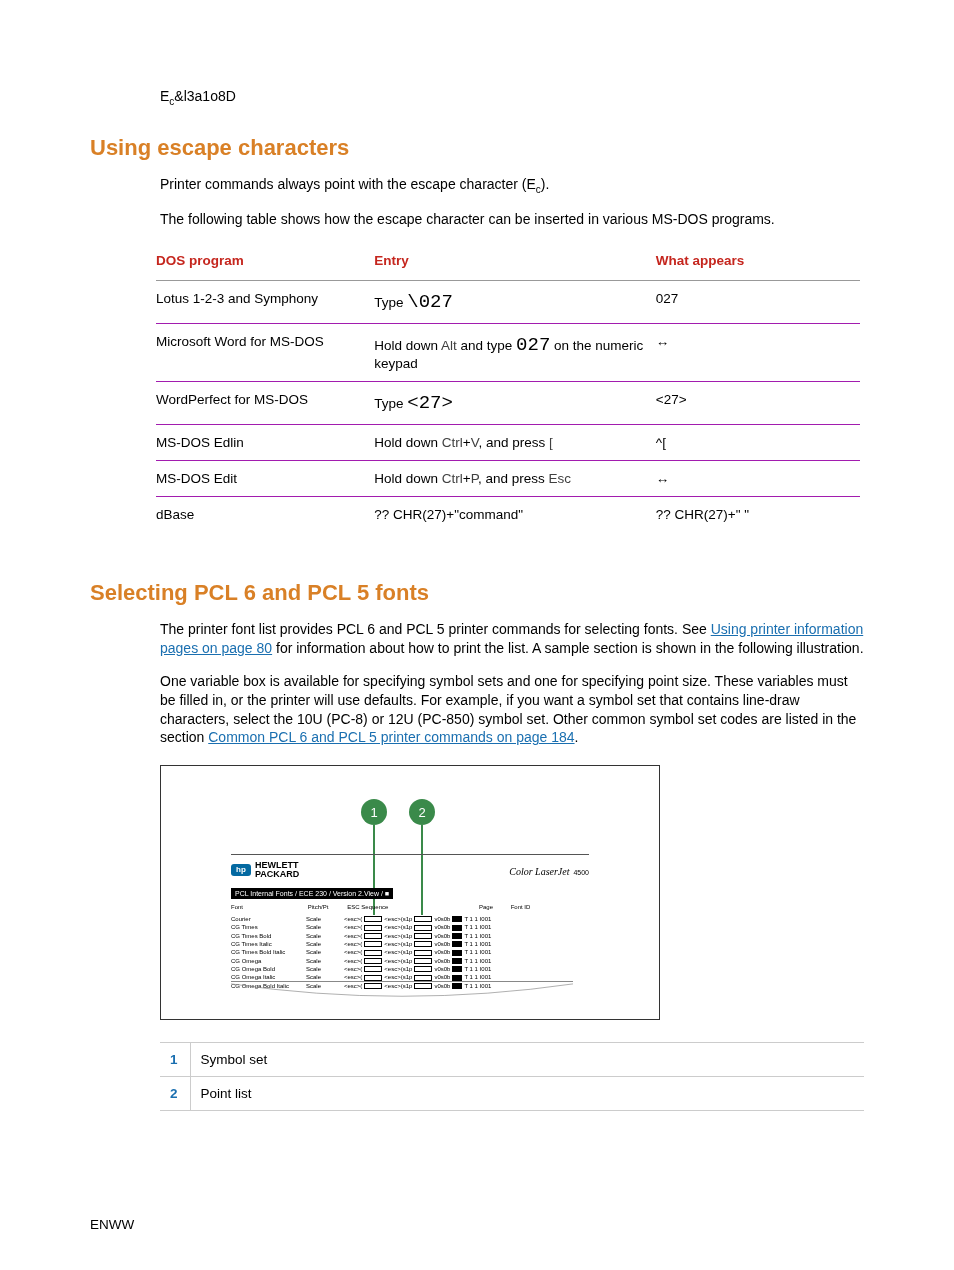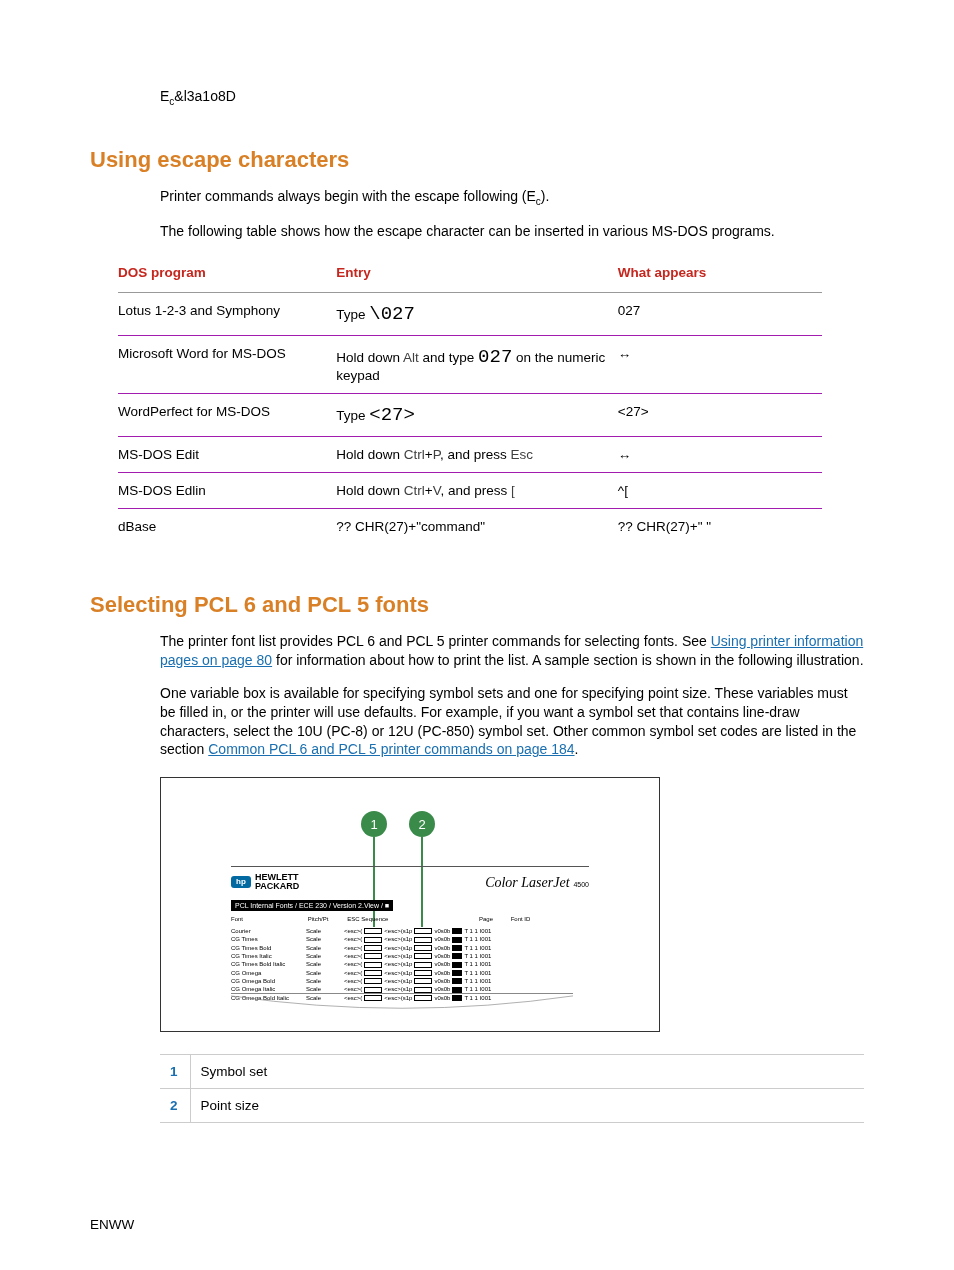--- a/index.html
+++ b/index.html
@@ -7,35 +7,35 @@
     font-family: Arial, Helvetica, sans-serif;
     font-size: 14px;
     color: #000;
     background: #fff;
     width: 954px;
     height: 1270px;
     position: relative;
     padding: 88px 90px 40px 90px;
   }
   .indent { margin-left: 70px; }
-  .escape-line { font-size: 14px; margin-bottom: 40px; }
+  .escape-line { font-size: 14px; margin-bottom: 28px; }
   h2.section {
     color: #d98026;
     font-size: 22px;
     font-weight: bold;
     margin-bottom: 14px;
   }
   .para { margin-bottom: 14px; line-height: 1.35; }
   .indent-para { margin-left: 70px; }
   sub { font-size: 10px; vertical-align: sub; }
   a.link { color: #1a6fb0; text-decoration: underline; }
   table.dostable {
     width: 100%;
     border-collapse: collapse;
-    margin-left: 28px;
+    margin-left: 66px;
     width: calc(100% - 70px);
     margin-bottom: 48px;
     margin-top: 14px;
   }
   table.dostable th {
     color: #c5261e;
     font-weight: bold;
     text-align: left;
     padding: 10px 8px 12px 0;
     border-bottom: 1px solid #999;
@@ -103,21 +103,21 @@
     align-items: center;
     gap: 4px;
     font-size: 9px;
     font-weight: bold;
     line-height: 1;
   }
   .hp-logo-icon {
     width: 20px; height: 12px; background: #0369a1; border-radius: 3px;
     color: #fff; font-size: 8px; display:flex; align-items:center; justify-content:center;
   }
-  .cl-title { font-family: 'Brush Script MT', cursive; font-size: 14px; font-style: italic;}
+  .cl-title { font-family: 'Brush Script MT', cursive; font-size: 10px; font-style: italic;}
   .black-bar {
     background: #000; color: #fff; font-size: 7px; padding: 2px 4px;
     display: inline-block; margin-bottom: 4px;
   }
   .font-grid {
     font-size: 6px;
     line-height: 1.4;
   }
   .font-grid-row { white-space: nowrap; overflow: hidden;}
   .gbox { display: inline-block; width: 18px; height: 6px; border: 0.5px solid #000; vertical-align: middle; margin: 0 2px;}
@@ -159,21 +159,21 @@
 </head>
 <body>
 
 <div class="escape-line indent">
   <span>E</span><sub>c</sub><span>&amp;l3a1o8D</span>
 </div>
 
 <h2 class="section">Using escape characters</h2>
 
 <p class="para indent-para">
-  <span>Printer commands always begin with the escape following (E</span><sub>c</sub><span>).</span>
+  <span>Printer commands always point with the escape character (E</span><sub>c</sub><span>).</span>
 </p>
 <p class="para indent-para">The following table shows how the escape character can be inserted in various MS-DOS programs.</p>
 
 <table class="dostable">
   <thead>
     <tr>
       <th class="col1">DOS program</th>
       <th class="col2">Entry</th>
       <th class="col3">What appears</th>
     </tr>
@@ -188,28 +188,28 @@
         <td>Microsoft Word for MS-DOS</td>
         <td><span>Hold down </span><span class="key">Alt</span><span> and type </span><span class="mono">027</span><span> on the numeric keypad</span></td>
         <td>↔</td>
       </tr>
       <tr>
         <td>WordPerfect for MS-DOS</td>
         <td><span>Type </span><span class="mono">&lt;27&gt;</span></td>
         <td>&lt;27&gt;</td>
       </tr>
       <tr>
+        <td>MS-DOS Edlin</td>
+        <td><span>Hold down </span><span class="key">Ctrl</span><span>+</span><span class="key">V</span><span>, and press </span><span class="key">[</span></td>
+        <td>^[</td>
+      </tr>
+      <tr>
         <td>MS-DOS Edit</td>
         <td><span>Hold down </span><span class="key">Ctrl</span><span>+</span><span class="key">P</span><span>, and press </span><span class="key">Esc</span></td>
         <td>↔</td>
-      </tr>
-      <tr>
-        <td>MS-DOS Edlin</td>
-        <td><span>Hold down </span><span class="key">Ctrl</span><span>+</span><span class="key">V</span><span>, and press </span><span class="key">[</span></td>
-        <td>^[</td>
       </tr>
       <tr>
         <td>dBase</td>
         <td><span>?? CHR(27)+"command"</span></td>
         <td>?? CHR(27)+" "</td>
       </tr>
     </tbody>
 </table>
 
 <h2 class="section">Selecting PCL 6 and PCL 5 fonts</h2>
@@ -271,20 +271,20 @@
 </div>
 
 <table class="legend">
   <tbody>
       <tr>
     <td class="num">1</td>
     <td>Symbol set</td>
   </tr>
   <tr>
     <td class="num">2</td>
-    <td>Point size</td>
+    <td>Point list</td>
   </tr>
 </tbody>
   </table>
 
 <div class="footer">
   <span>ENWW</span>
 </div>
 
 </body></html>

